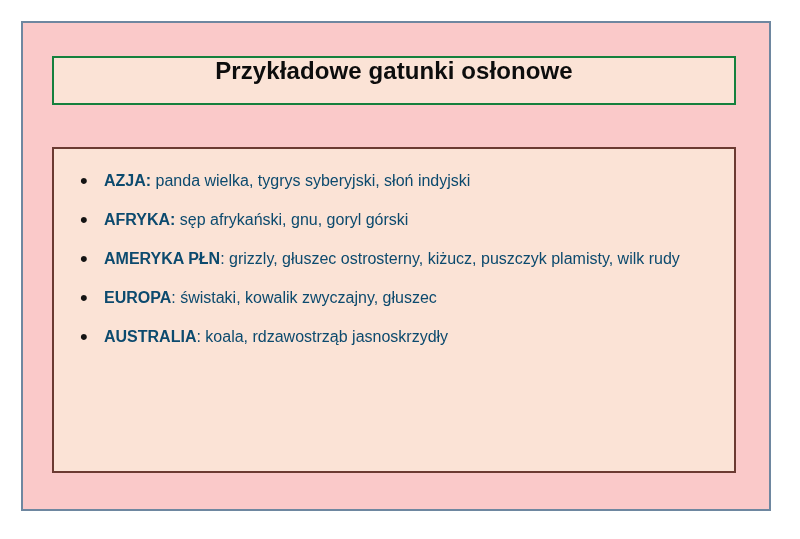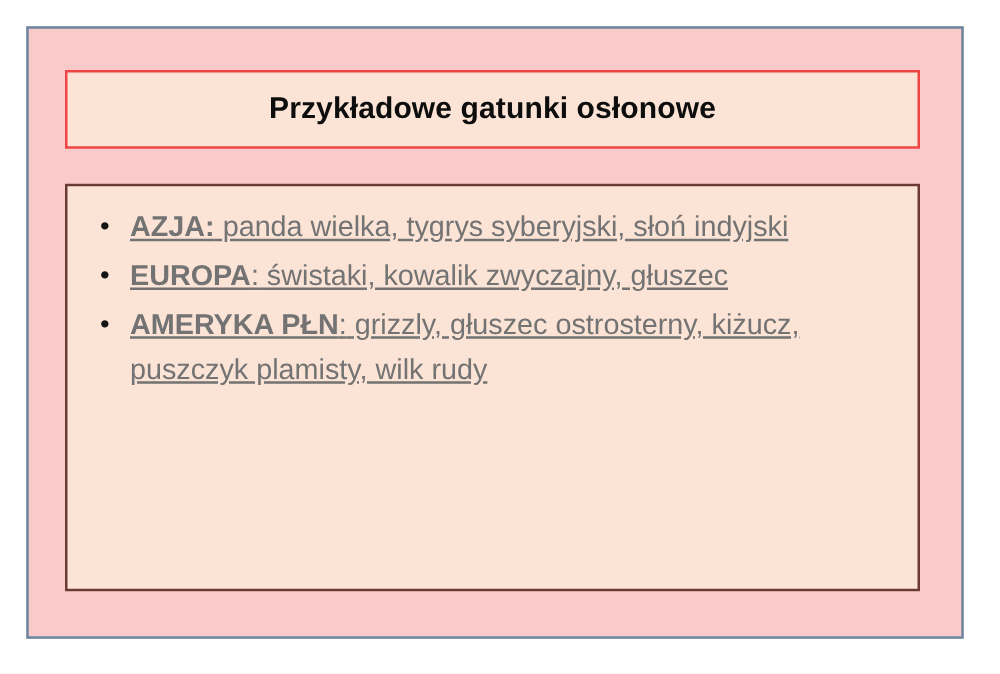--- a/index.html
+++ b/index.html
@@ -23,26 +23,26 @@
     box-sizing: border-box;
     background: #fac9c9;
     border: 2px solid #6e87a0;
   }
 
   #title-box {
     position: absolute;
     left: 29px;
     top: 33px;
     width: 684px;
-    height: 63px;
+    height: 49px;
     box-sizing: border-box;
     background: #fbe3d6;
-    border: 2px solid #ef4444;
+    border: 2px solid #15803d;
     display: flex;
-    align-items: center;
+    align-items: flex-start;
     justify-content: center;
   }
 
   #title-text {
     font-size: 24px;
     font-weight: bold;
     color: #0d0d0d;
     letter-spacing: 0.1px;
     line-height: 1.1;
     text-align: center;
@@ -63,24 +63,23 @@
   ul.species-list {
     list-style: none;
     margin: 0;
     padding: 0;
   }
 
   li.species-item {
     position: relative;
     padding-left: 26px;
     margin: 0 0 3px 0;
-    font-size: 23px;
+    font-size: 16px;
     line-height: 36px;
-    color: #737373;
-    text-decoration: underline;
+    color: #0c4a6e;
   }
 
   li.species-item::before {
     content: "\2022";
     position: absolute;
     left: 2px;
     top: 0;
     font-size: 22px;
     line-height: 36px;
     color: #141414;
@@ -107,18 +106,20 @@
 
 <div id="slide-frame">
 
   <div id="title-box">
     <div id="title-text">Przykładowe gatunki osłonowe</div>
   </div>
 
   <div id="list-box">
     <ul class="species-list">
         <li class="species-item"><span class="region">AZJA</span><span class="sep bold">:</span><span class="species"> panda wielka, tygrys syberyjski, słoń indyjski</span></li>
+        <li class="species-item"><span class="region">AFRYKA</span><span class="sep bold">:</span><span class="species"> sęp afrykański, gnu, goryl górski</span></li>
+        <li class="species-item"><span class="region">AMERYKA PŁN</span><span class="sep">:</span><span class="species"> grizzly, głuszec ostrosterny, kiżucz, puszczyk plamisty, wilk rudy</span></li>
         <li class="species-item"><span class="region">EUROPA</span><span class="sep">:</span><span class="species"> świstaki, kowalik zwyczajny, głuszec</span></li>
-        <li class="species-item"><span class="region">AMERYKA PŁN</span><span class="sep">:</span><span class="species"> grizzly, głuszec ostrosterny, kiżucz, puszczyk plamisty, wilk rudy</span></li>
+        <li class="species-item"><span class="region">AUSTRALIA</span><span class="sep">:</span><span class="species"> koala, rdzawostrząb jasnoskrzydły</span></li>
       </ul>
   </div>
 
 </div>
 
 </body></html>

